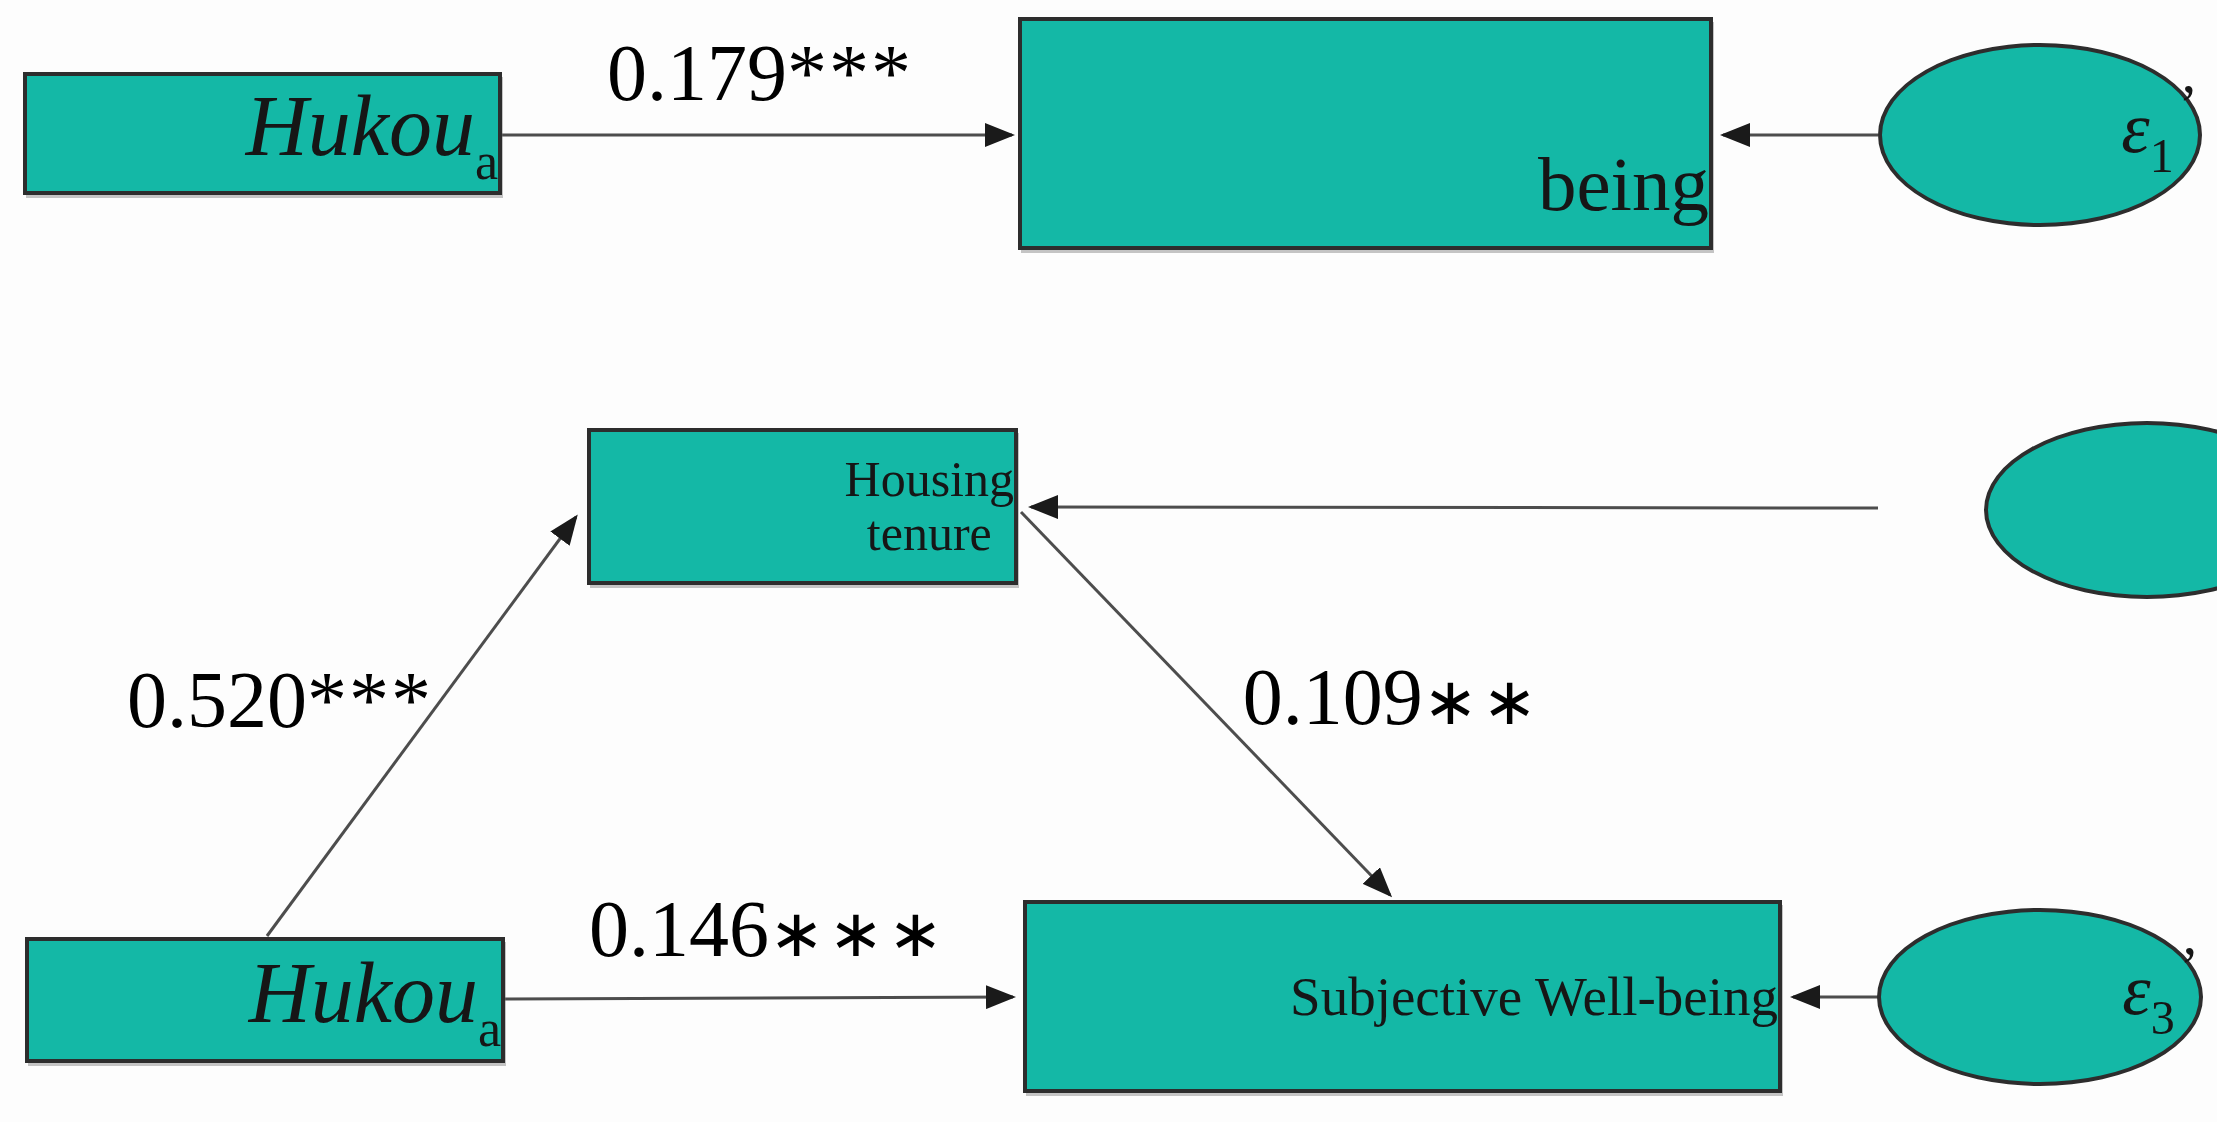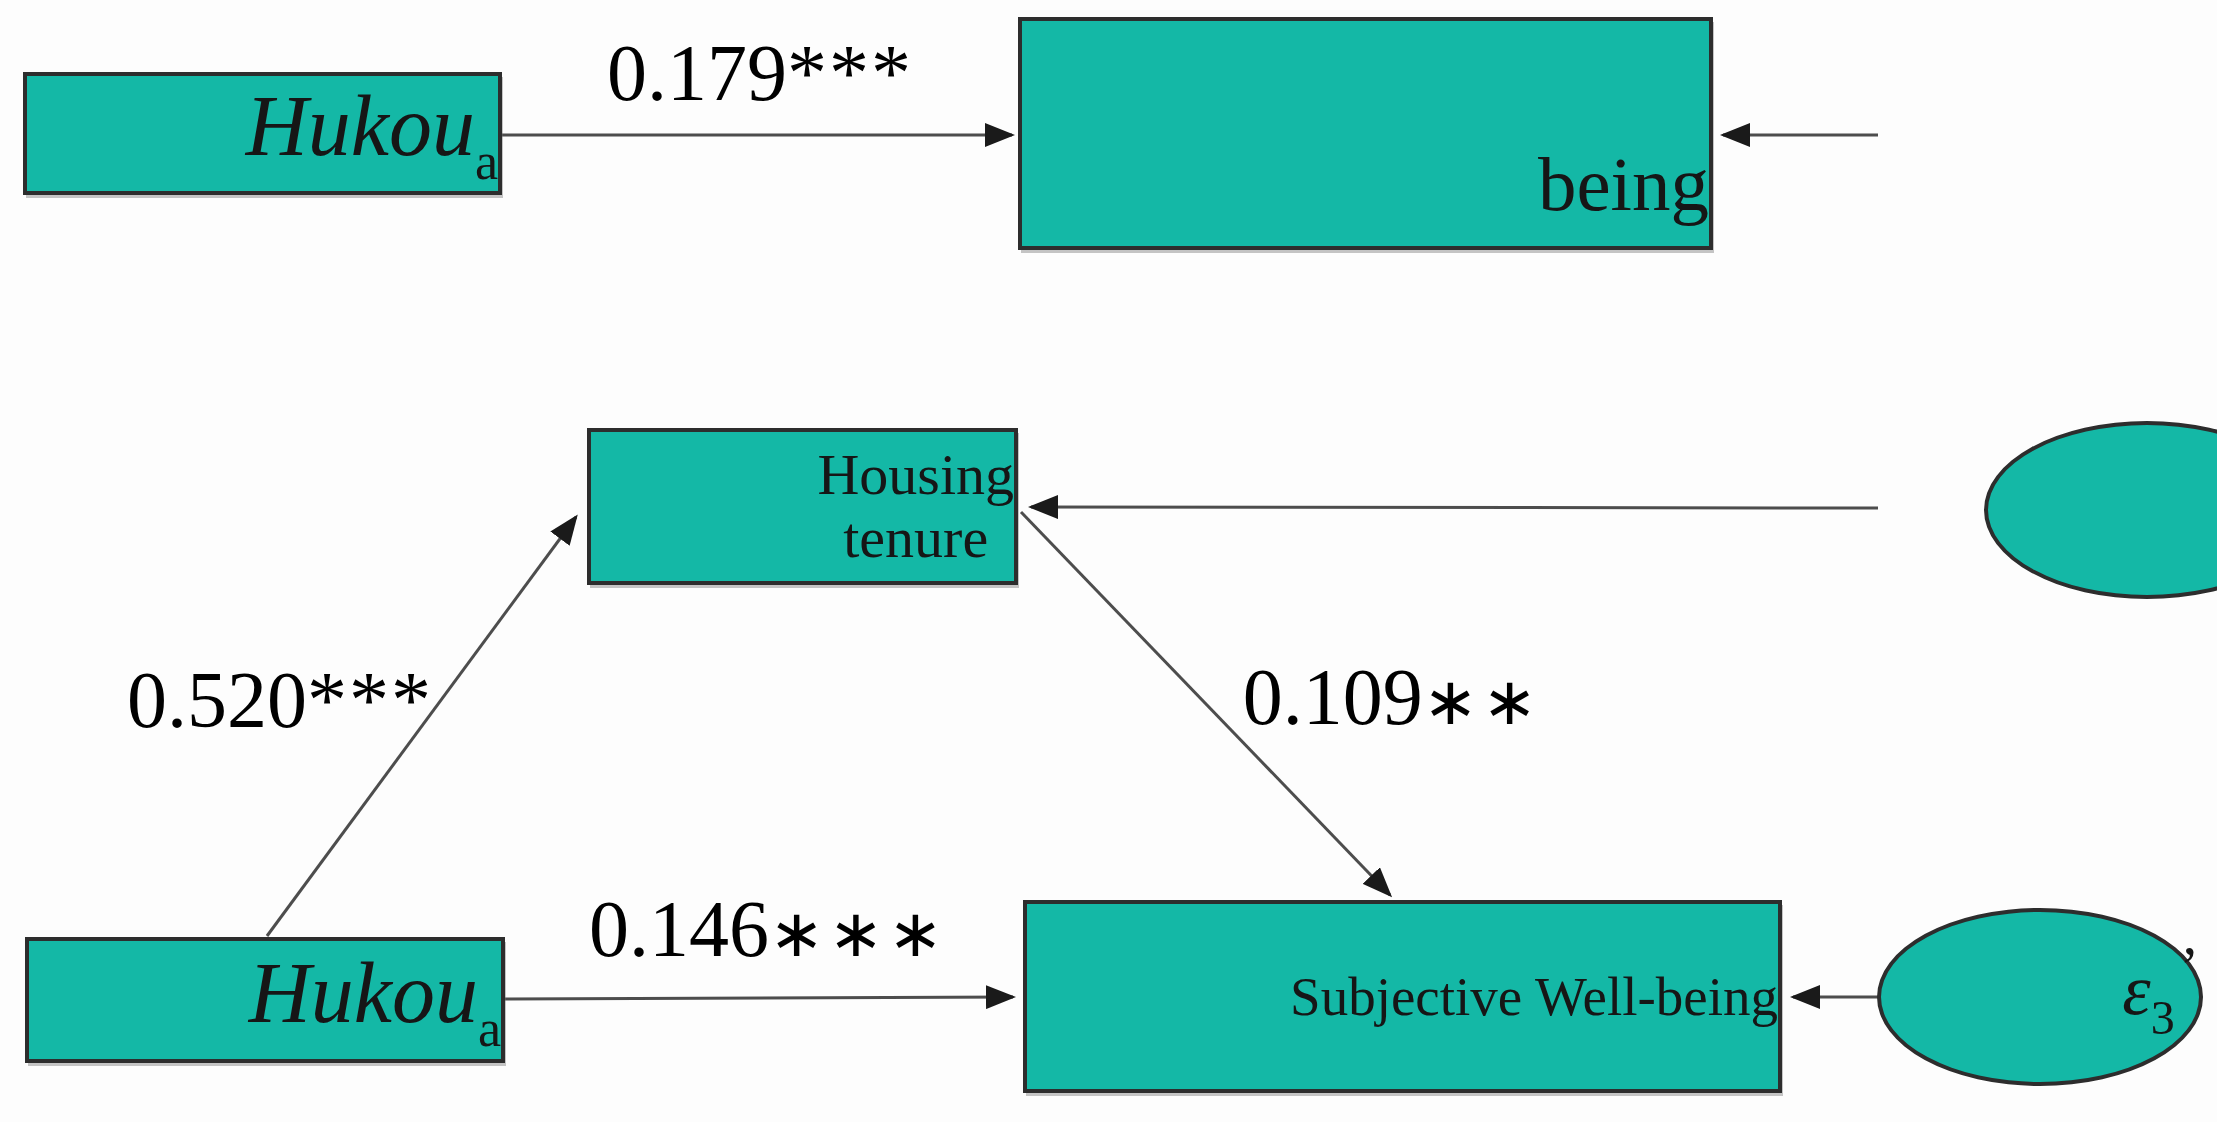--- a/index.html
+++ b/index.html
@@ -21,21 +21,21 @@
     display: flex; align-items: center; justify-content: flex-end;
     text-align: center;
     box-shadow: 2px 4px 0 -1px rgba(110,110,110,0.40);
   }
   .ellipse {
     border-radius: 50%;
     box-shadow: none;
   }
   .node-hukou-top    { left: 23px;   top: 72px;  width: 479px; height: 123px; font-size: 86px; }
   .node-swb-top      { left: 1018px; top: 17px;  width: 695px; height: 233px; font-size: 77px; line-height: 1.3; }
-  .node-housing      { left: 587px;  top: 428px; width: 431px; height: 157px; font-size: 58px; line-height: 1.07; }
+  .node-housing      { left: 587px;  top: 428px; width: 431px; height: 157px; font-size: 50px; line-height: 1.07; }
   .node-hukou-bottom { left: 25px;   top: 937px; width: 480px; height: 126px; font-size: 86px; }
   .node-swb-bottom   { left: 1023px; top: 900px; width: 759px; height: 193px; font-size: 55px; }
   .node-eps1 { left: 1878px; top: 43px;  width: 324px; height: 184px; }
   .node-eps2 { left: 1984px; top: 421px; width: 326px; height: 178px; }
   .node-eps3 { left: 1877px; top: 908px; width: 326px; height: 178px; }
 
   .hukou-main { font-style: italic; }
   .hukou-sub  { font-style: normal; font-size: 52px; vertical-align: -24px; }
 
   .eps-sym   { font-style: italic; font-size: 72px; }
@@ -80,20 +80,23 @@
   </div>
 
   <div class="coef lbl-total">
     <span>0.179</span><span class="stars-top">***</span>
   </div>
 
   <div class="node node-swb-top">
     <span><br><span>being</span></span>
   </div>
 
+  <div class="node ellipse node-eps1">
+    <span><span class="eps-sym">ε</span><span class="eps-sub">1</span><span class="eps-prime">’</span></span>
+  </div>
 
   <div class="node node-housing">
     <span><span>Housing</span><br><span>tenure</span></span>
   </div>
 
   <div class="node ellipse node-eps2">
     <span><span class="eps-sym">ε</span><span class="eps-sub">2</span><span class="eps-prime">’</span></span>
   </div>
 
   <div class="coef lbl-a">

